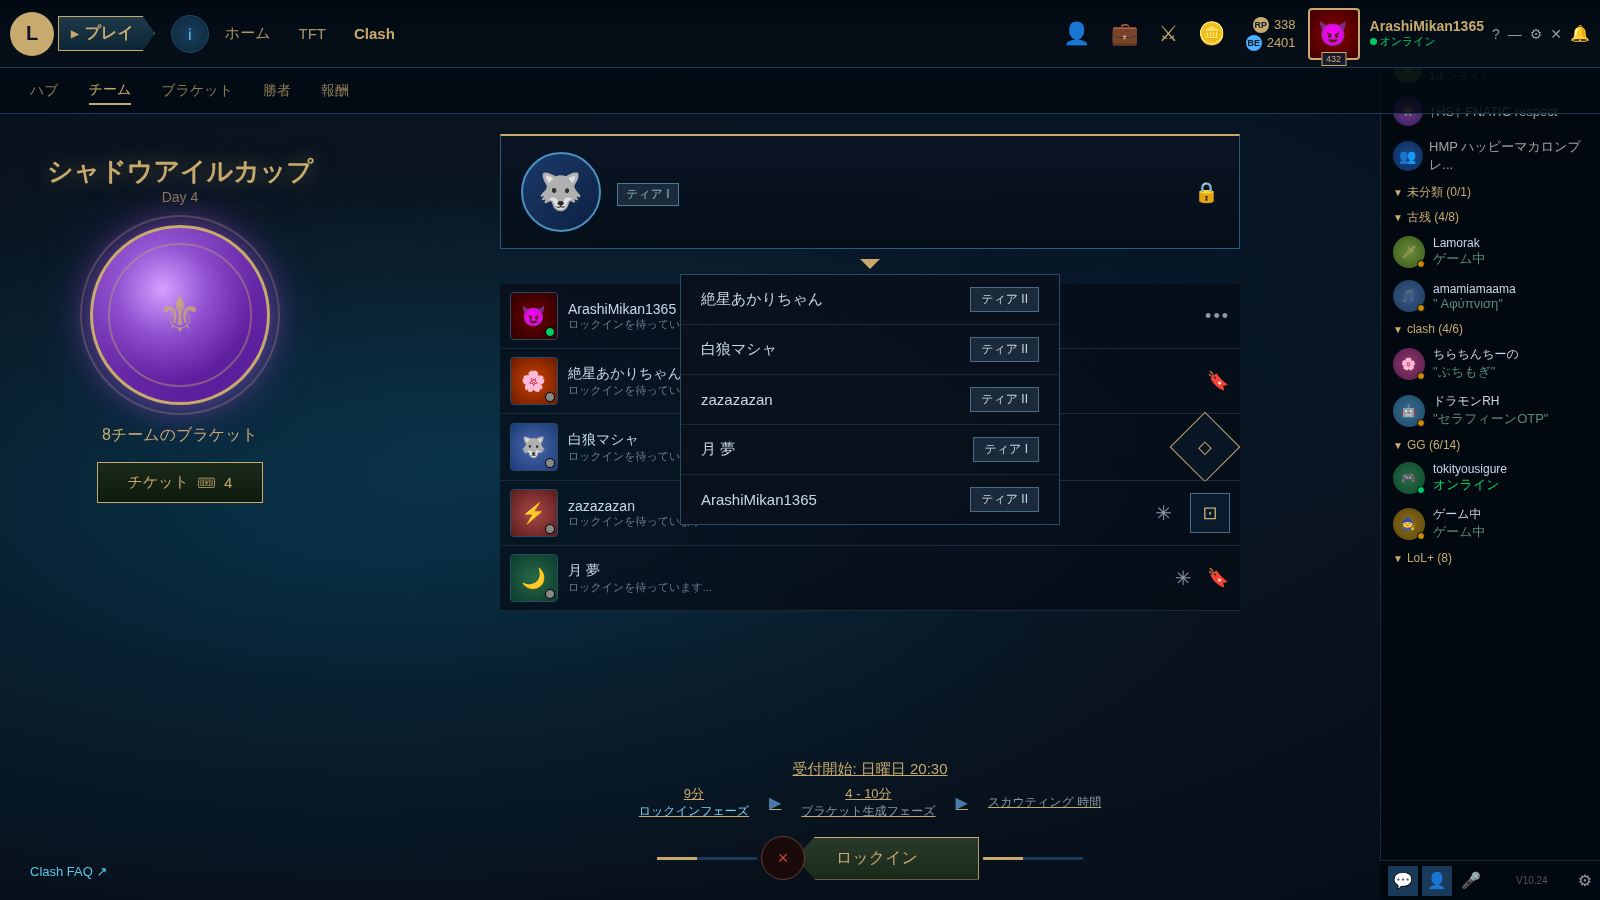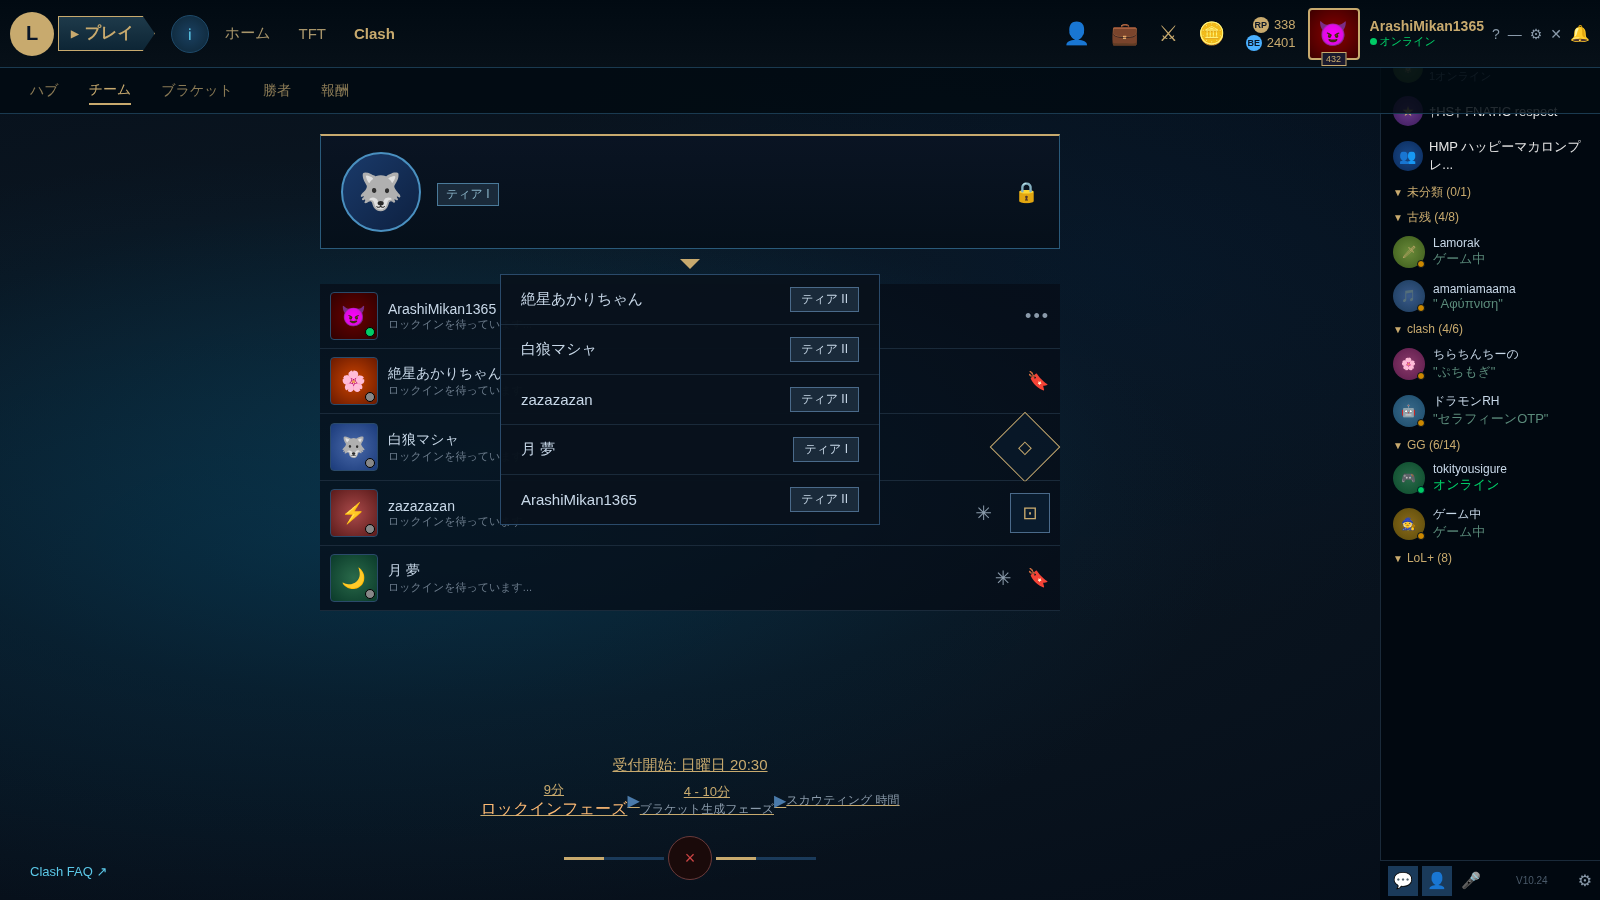--- a/index.html
+++ b/index.html
@@ -591,21 +591,21 @@
     .sidebar-group-icon.purple {
       background: radial-gradient(circle, #6a3a8a 0%, #3a1a5a 100%);
     }
     .sidebar-group-icon.blue {
       background: radial-gradient(circle, #1a4a8a 0%, #0a2a5a 100%);
     }
     .sidebar-group-info {
       flex: 1;
     }
     .sidebar-group-name {
-      color: #e5e5e5;
+      color: #a3a3a3;
       font-size: 13px;
     }
     .sidebar-group-sub {
       color: #5a6a7a;
       font-size: 11px;
     }
     .sidebar-section-header {
       padding: 4px 12px;
       color: #c8aa6e;
       font-size: 12px;
@@ -781,20 +781,34 @@
 <div class="subnav">
   <span class="subnav-item">ハブ</span>
   <span class="subnav-item active">チーム</span>
   <span class="subnav-item">ブラケット</span>
   <span class="subnav-item">勝者</span>
   <span class="subnav-item">報酬</span>
 </div>
 
 <div class="main">
 
+  <div class="left-panel">
+    <div class="cup-title">シャドウアイルカップ</div>
+    <div class="cup-day">Day 4</div>
+    <div class="cup-ball">
+      <div class="cup-circle"></div>
+      <div class="cup-ball-inner"></div>
+    </div>
+    <div class="bracket-info">8チームのブラケット</div>
+    <button class="ticket-btn">
+      <span>チケット</span>
+      <span>🎟</span>
+      <span>4</span>
+    </button>
+  </div>
 
   <div class="center-panel">
 
     <div class="team-banner">
       <div class="team-logo">🐺</div>
       <div class="team-name-block">
         <span class="team-tier-badge">ティア I</span>
       </div>
       <span class="team-lock-icon">🔒</span>
     </div>
@@ -901,43 +915,44 @@
           <span style="color:#8a9aaa;font-size:20px;">✳</span>
           <span style="color:#c8aa6e;font-size:18px;margin-left:8px;">🔖</span>
         </div>
       </div>
     </div>
 
     <div style="position:absolute;bottom:80px;left:0;right:0;display:flex;flex-direction:column;align-items:center;gap:6px;text-decoration:underline;">
       <div style="display:flex;align-items:center;gap:6px;">
         <span style="color:#c8aa6e;font-size:15px;">受付開始: 日曜日 20:30</span>
       </div>
-      <div style="display:flex;align-items:center;gap:0;">
+      <div style="display:flex;align-items:center;gap:20px;">
         <div style="text-align:center;">
           <div style="color:#c8aa6e;font-size:13px;">9分</div>
-          <div style="color:#fdba74;font-size:16px;">ロックインフェーズ</div>
+          <div style="color:#7dd3fc;font-size:12px;">ロックインフェーズ</div>
         </div>
         <span style="color:#4a7aaa;font-size:16px;">▶</span>
         <div style="text-align:center;">
           <div style="color:#c8aa6e;font-size:13px;">4 - 10分</div>
           <div style="color:#8a9aaa;font-size:12px;">ブラケット生成フェーズ</div>
         </div>
         <span style="color:#4a7aaa;font-size:16px;">▶</span>
         <div style="text-align:center;">
           <div style="color:#8a9aaa;font-size:12px;">スカウティング 時間</div>
         </div>
       </div>
     </div>
 
     <div style="position:absolute;bottom:20px;left:50%;transform:translateX(-50%);display:flex;align-items:center;">
 
       <div style="width:100px;height:3px;background:#1a3a5a;margin-right:4px;">
         <div style="height:100%;width:40%;background:#c8aa6e;"></div>
       </div>
       <button class="cancel-btn">×</button>
+      <button class="lockin-btn">ロックイン</button>
       <div style="width:100px;height:3px;background:#1a3a5a;margin-left:4px;">
         <div style="height:100%;width:40%;background:#c8aa6e;"></div>
       </div>
     </div>
   </div>
 </div>
 
 <div style="position:absolute;bottom:20px;left:30px;z-index:10;">
   <span style="color:#5bc8e8;font-size:13px;">Clash FAQ ↗</span>
 </div>

